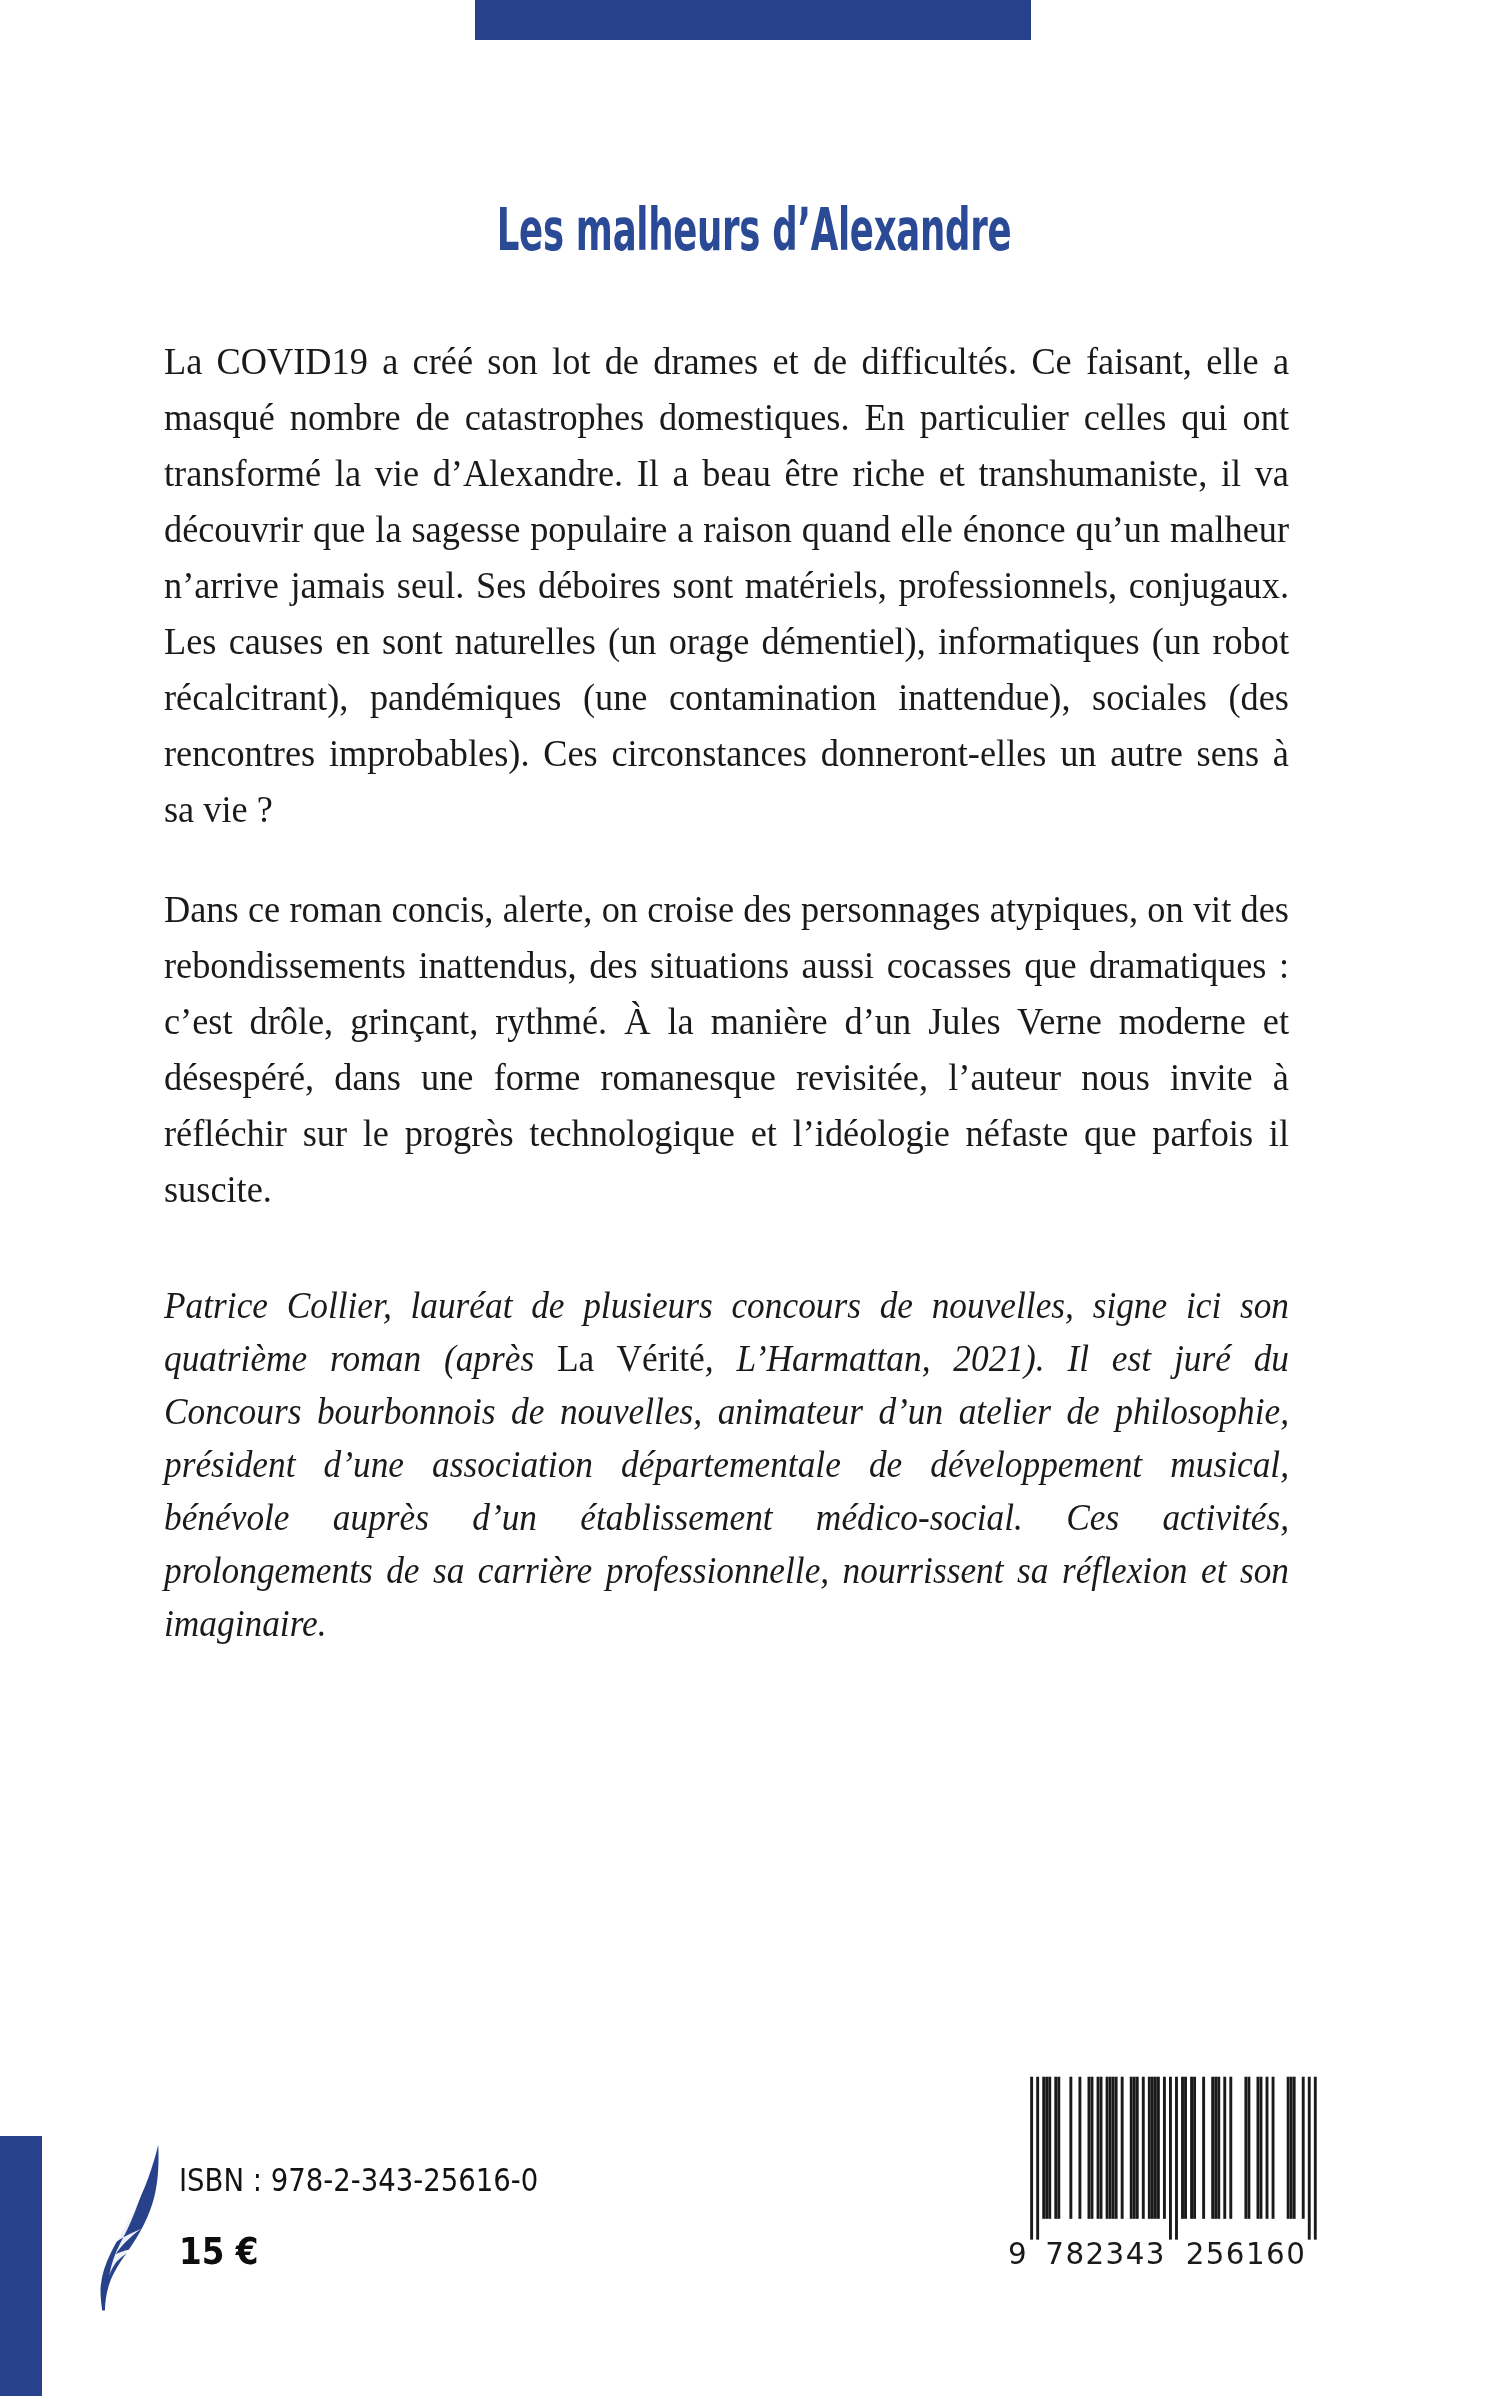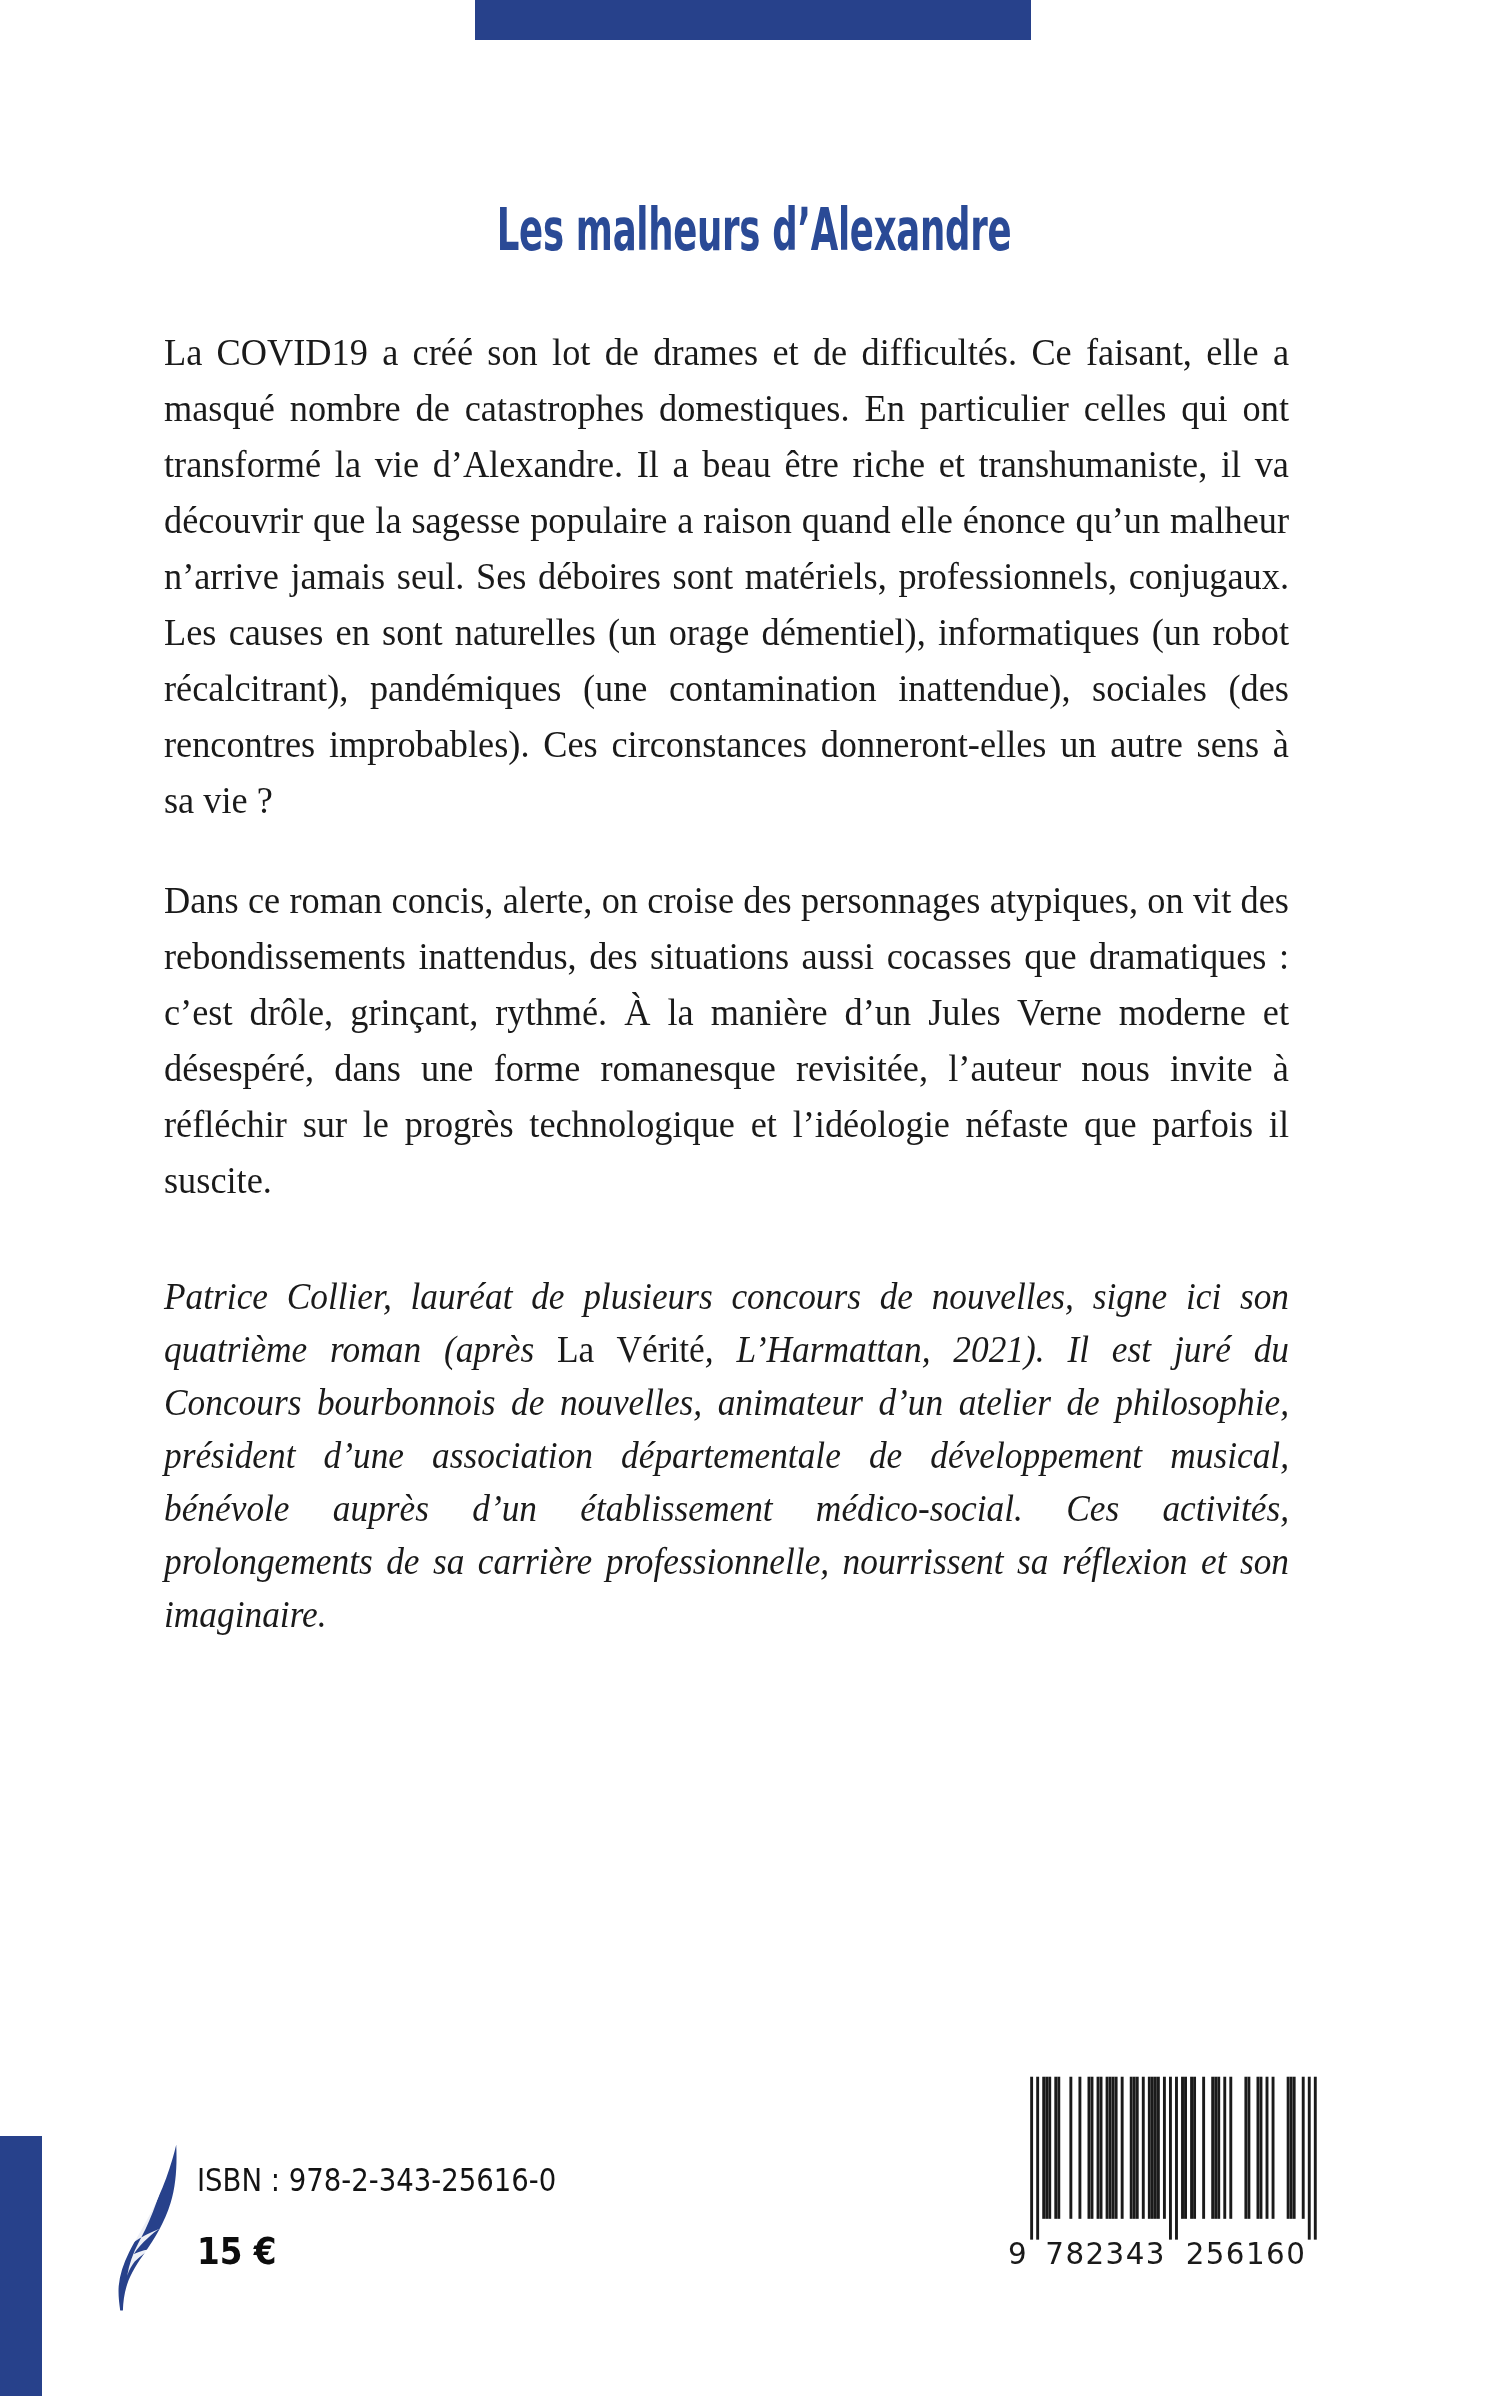--- a/index.html
+++ b/index.html
@@ -41,21 +41,21 @@
     transform: scaleX(0.80);
     transform-origin: center top;
     white-space: nowrap;
     line-height: 1.05;
   }
 
   
   #content {
     position: absolute;
     left: 164px;
-    top: 324px;
+    top: 333px;
     width: 1178px;
   }
 
   .para {
     text-align: justify;
     text-justify: inter-word;
     color: #1a1a1a;
     font-size: 38px;
     line-height: 56px;
     margin: 0 0 0 0;
@@ -78,21 +78,21 @@
     position: absolute;
     left: 0;
     top: 2136px;
     width: 42px;
     height: 260px;
     background: #27418b;
   }
 
   #imprint {
     position: absolute;
-    left: 114px;
+    left: 96px;
     top: 2131px;
     width: 606px;
     height: 208px;
   }
   #feather-icon {
     position: absolute;
     left: 0;
     top: 7.6px;
     width: 66px;
     height: 180px;

